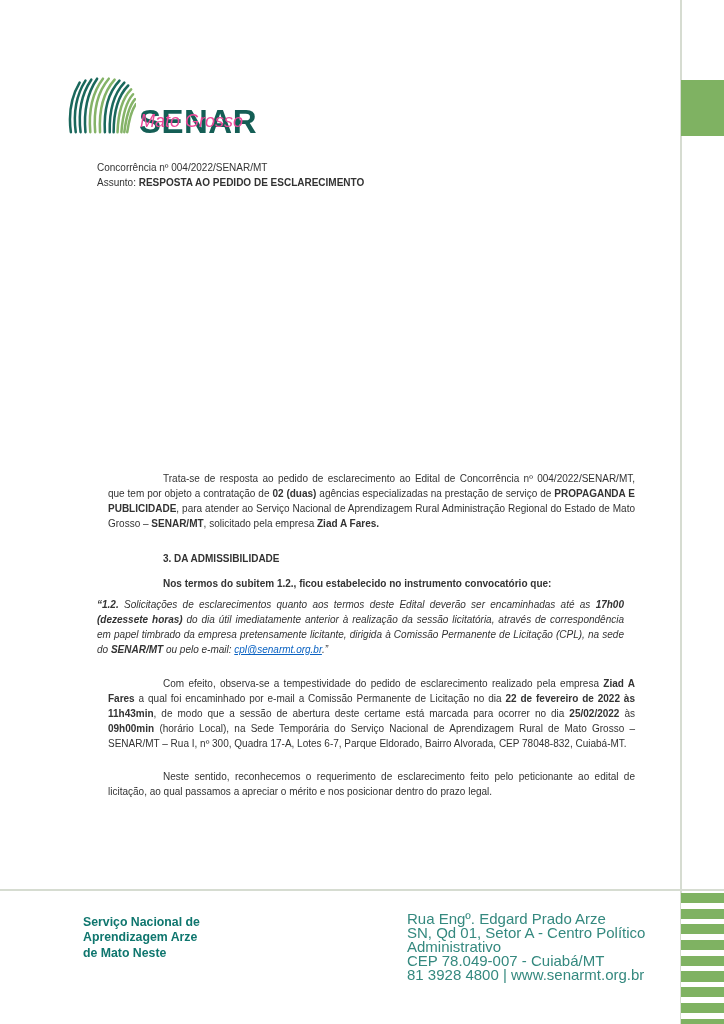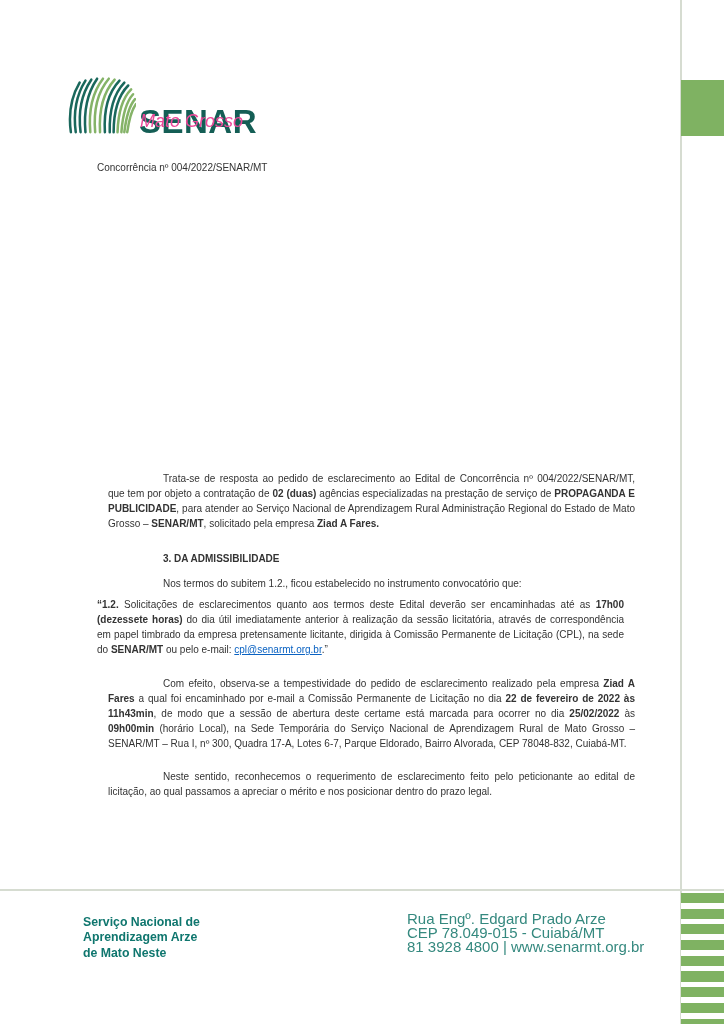--- a/index.html
+++ b/index.html
@@ -23,22 +23,22 @@
   .logo-name{left:139px;top:82px;font-size:33px;font-weight:bold;color:#145e55;letter-spacing:.5px;line-height:33px;margin-top:23px;}
   .logo-region{left:140px;top:112px;font-size:18px;color:#ec4899;line-height:18px;font-style:italic;}
 
   
   .doc{left:97px;width:527px;font-size:10px;line-height:15px;color:#333333;}
   .just{text-align:justify;}
   .ind{text-indent:55px;margin-left:11px;}
   .ref{top:160px;}
   .p1{top:461px;}
   .h1{top:541px;font-weight:bold;}
-  .p2{top:566px;}
-  .quote{top:587px;}
+  .p2{top:566px;font-weight:bold;}
+  .quote{top:587px;font-style:italic;}
   .p3{top:666px;}
   .p4{top:759px;}
   b{font-weight:bold;}
   .link{color:#0a62c2;text-decoration:underline;cursor:pointer;}
 
   
   .f-org{left:83px;top:915px;font-size:12.3px;font-weight:bold;color:#0f766e;line-height:15.3px;}
   .f-addr{left:407px;top:912px;font-size:15px;color:#35897f;line-height:14px;}
 </style>
 </head>
@@ -73,20 +73,21 @@
       <path d="M60,63 Q63,38 71,29"></path>
       <path d="M63,63 Q66,42 72,34"></path>
     </g>
   </svg>
 </div>
 <div class="abs logo-name">SENAR</div>
 <div class="abs logo-region">Mato Grosso</div>
 
 <div class="abs doc ref">
   <div>Concorrência nº 004/2022/SENAR/MT</div>
+  <div><span>Assunto: </span><b>RESPOSTA AO PEDIDO DE ESCLARECIMENTO</b></div>
 </div>
 
 <p class="abs doc just ind p1"><span>Trata-se de resposta ao pedido de esclarecimento ao Edital de Concorrência nº 004/2022/SENAR/MT, que tem por objeto a contratação de </span><b>02 (duas)</b><span> agências especializadas na prestação de serviço de </span><b>PROPAGANDA E PUBLICIDADE</b><span>, para atender ao Serviço Nacional de Aprendizagem Rural Administração Regional do Estado de Mato Grosso – </span><b>SENAR/MT</b><span>, solicitado pela empresa </span><b>Ziad A Fares.</b></p>
 
 <p class="abs doc ind h1">3. DA ADMISSIBILIDADE</p>
 
 <p class="abs doc ind p2">Nos termos do subitem 1.2., ficou estabelecido no instrumento convocatório que:</p>
 
 <p class="abs doc just quote"><b>“1.2.</b><span> Solicitações de esclarecimentos quanto aos termos deste Edital deverão ser encaminhadas até as </span><b>17h00 (dezessete horas)</b><span> do dia útil imediatamente anterior à realização da sessão licitatória, através de correspondência em papel timbrado da empresa pretensamente licitante, dirigida à Comissão Permanente de Licitação (CPL), na sede do </span><b>SENAR/MT</b><span> ou pelo e-mail: </span><a class="link">cpl@senarmt.org.br</a><span>.”</span></p>
 
@@ -94,15 +95,16 @@
 
 <p class="abs doc just ind p4">Neste sentido, reconhecemos o requerimento de esclarecimento feito pelo peticionante ao edital de licitação, ao qual passamos a apreciar o mérito e nos posicionar dentro do prazo legal.</p>
 
 <div class="abs f-org">
   <div>Serviço Nacional de</div>
   <div>Aprendizagem Arze</div>
   <div>de Mato Neste</div>
 </div>
 <div class="abs f-addr">
   <div>Rua Engº. Edgard Prado Arze</div>
-  <div>CEP 78.049-015 - Cuiabá/MT</div>
+  <div>SN, Qd 01, Setor A - Centro Político Administrativo</div>
+  <div>CEP 78.049-007 - Cuiabá/MT</div>
   <div>81 3928 4800 | www.senarmt.org.br</div>
 </div>
 
 </body></html>

